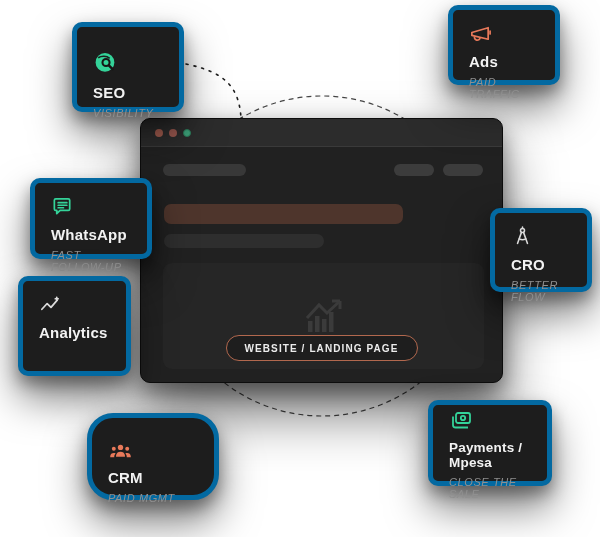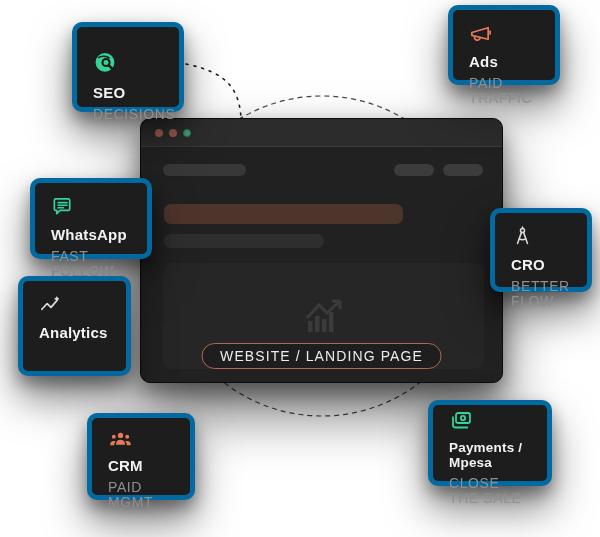--- a/index.html
+++ b/index.html
@@ -29,41 +29,41 @@
   .nav-skel{left:22px;top:45px;width:83px;height:12px;}
   .nav-skel-r1{left:253px;top:45px;width:40px;height:12px;background:#3c3c3c;}
   .nav-skel-r2{left:302px;top:45px;width:40px;height:12px;background:#3c3c3c;}
   .hero-bar{left:23px;top:85px;width:239px;height:20px;background:#4e352c;border-radius:7px;}
   .sub-bar{left:23px;top:115px;width:160px;height:14px;background:#2e2e2e;border-radius:7px;}
   .panel{
     position:absolute;left:22px;top:144px;width:321px;height:106px;
     background:#262626;border-radius:9px;display:flex;align-items:center;justify-content:center;
   }
   .label-pill{
-    position:absolute;left:50%;top:224px;transform:translateX(-50%);
+    position:absolute;left:50%;top:216px;transform:translateX(-50%);
     height:24px;padding:0 18px;display:flex;align-items:center;white-space:nowrap;
     background:#1e1e1e;border:1px solid #b2684e;border-radius:99px;
-    color:#ececec;font-size:14px;font-weight:normal;letter-spacing:1.1px;z-index:3;
+    color:#ececec;font-size:10px;font-weight:bold;letter-spacing:1.1px;z-index:3;
   }
   
   .card{
     position:absolute;background:#1d1d1d;border:5px solid #0369a1;border-radius:10px;
     padding:12px 16px;box-sizing:border-box;z-index:4;
     box-shadow:0 22px 40px rgba(0,0,0,.50),0 8px 16px rgba(0,0,0,.35);
   }
   .card .icon{display:block;margin-bottom:9px;}
   .card .title{color:#f2f2f2;font-size:15px;font-weight:bold;letter-spacing:.2px;line-height:1.1;}
   .card .title-sm{font-size:13.5px;}
-  .card .subtitle{color:#8f8f8f;font-size:14px;letter-spacing:.6px;margin-top:5px;line-height:1.1;}
+  .card .subtitle{color:#8f8f8f;font-size:11px;letter-spacing:.6px;margin-top:5px;line-height:1.1;font-style:italic;}
   .card-seo{left:72px;top:22px;width:112px;height:90px;padding-top:24px;}
   .card-ads{left:448px;top:5px;width:112px;height:80px;}
   .card-whatsapp{left:30px;top:178px;width:122px;height:81px;}
   .card-analytics{left:18px;top:276px;width:113px;height:100px;}
   .card-cro{left:490px;top:208px;width:102px;height:84px;}
-  .card-crm{left:87px;top:413px;width:108px;height:87px;padding-top:10px;}
+  .card-crm{left:87px;top:413px;width:132px;height:87px;padding-top:22px;border-radius:26px;}
   .card-payments{left:428px;top:400px;width:124px;height:86px;padding-top:5px;}
 </style>
 </head>
 <body>
 
 <div id="stage">
 
   <svg id="connectors" width="600" height="537">
     <circle cx="322" cy="256" r="160" fill="none" stroke="#242424" stroke-width="1.2" stroke-dasharray="5 4" opacity="0.85"></circle>
     <path d="M 186 64 C 224 72, 239 86, 241 118" fill="none" stroke="#1f1f1f" stroke-width="1.6" stroke-dasharray="2 6" stroke-linecap="round"></path>
@@ -95,21 +95,21 @@
   </div>
 
   <div class="card card-seo">
     <svg class="icon" width="25" height="25" viewBox="0 0 24 24">
       <circle cx="11.5" cy="11" r="9" fill="#34d399"></circle>
       <path d="M5 6.5 C 8 4.5, 13 4.5, 16 7" fill="none" stroke="#1d1d1d" stroke-width="1.6"></path>
       <circle cx="12.5" cy="11" r="3.4" fill="none" stroke="#161616" stroke-width="2"></circle>
       <line x1="15.2" y1="13.8" x2="18.8" y2="17.4" stroke="#161616" stroke-width="2.4" stroke-linecap="round"></line>
     </svg>
     <div class="title">SEO</div>
-    <div class="subtitle">DECISIONS</div>
+    <div class="subtitle">VISIBILITY</div>
   </div>
 
   <div class="card card-ads">
     <svg class="icon" width="23" height="23" viewBox="0 0 24 24" fill="none" stroke="#e8795a" stroke-width="1.8" stroke-linejoin="round">
       <path d="m3 11 17-5v12L3 14v-3z"></path>
       <path d="M11.6 16.8a3 3 0 1 1-5.8-1.6"></path>
       <path d="M22 9.5v3" stroke-linecap="round"></path>
     </svg>
     <div class="title">Ads</div>
     <div class="subtitle">PAID TRAFFIC</div>

